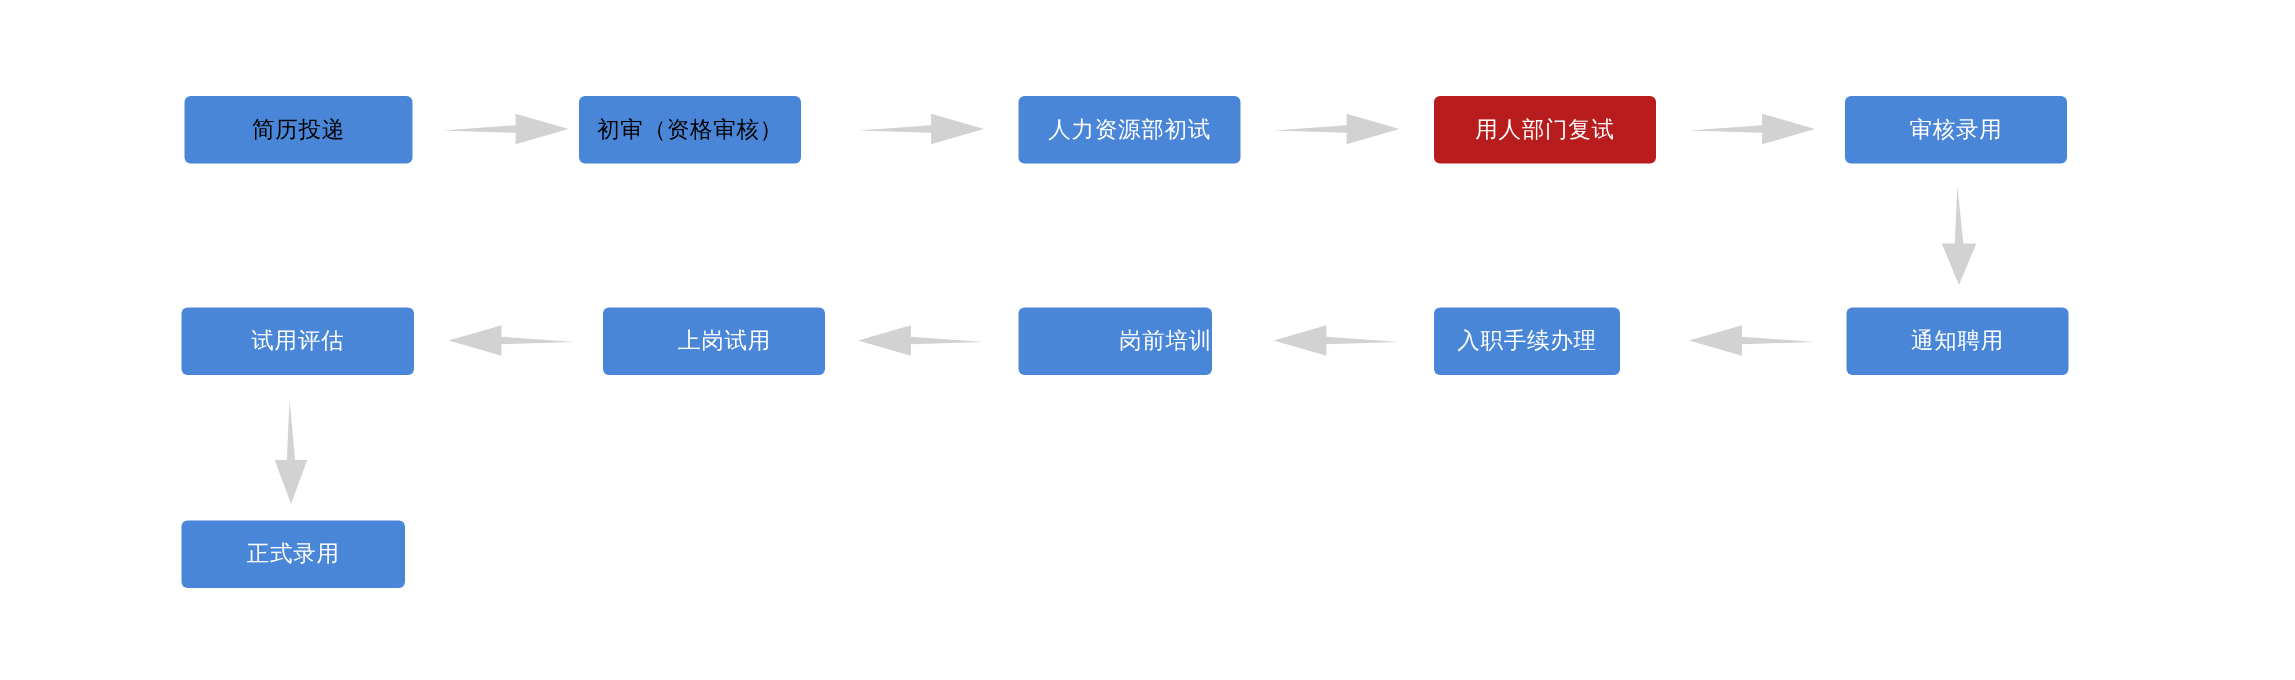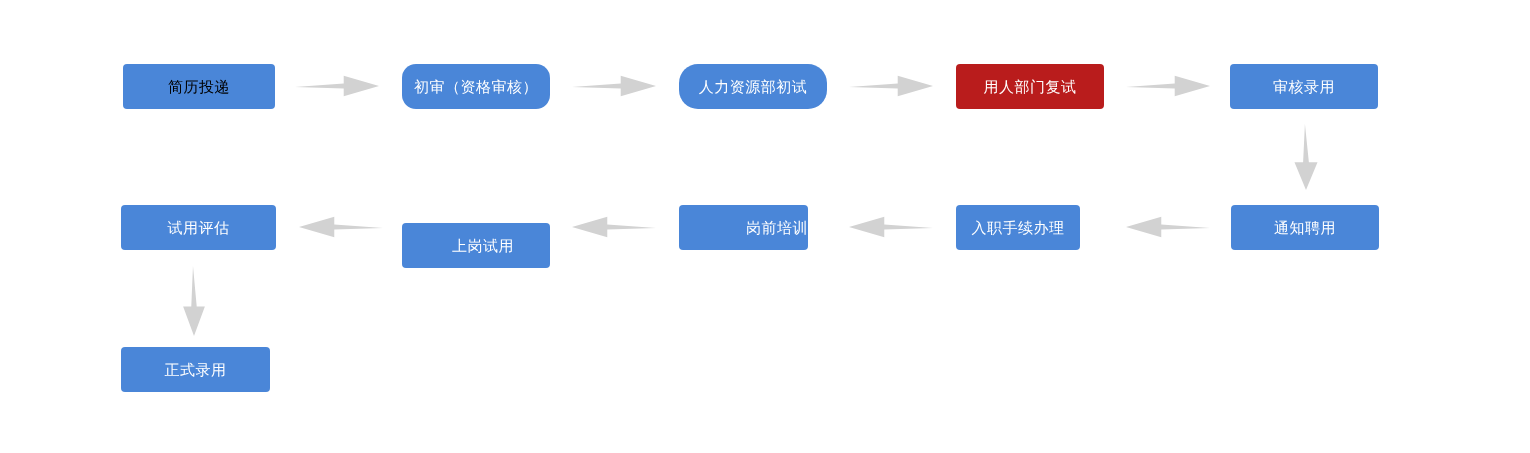--- a/index.html
+++ b/index.html
@@ -94,42 +94,42 @@
       </svg>
     </div>
     <div class="arrow" style="left: 177px; top: 266px; width: 34px; height: 70px;">
       <svg width="34" height="70" viewBox="0 0 100 100" preserveAspectRatio="none">
         <path d="M0,53 L58,42 L58,18 L100,50 L58,82 L58,58 Z" fill="#d2d2d2" transform="rotate(90 50 50)"></path>
       </svg>
     </div>
     <div class="node" style="left: 123px; top: 64px; width: 152px; height: 45px; background: rgb(74, 134, 216); color: #000000;">
       <span class="node-label">简历投递</span>
     </div>
-    <div class="node" style="left: 402px; top: 64px; width: 148px; height: 45px; background: rgb(74, 134, 216); color: #ffffff; border-radius: 14px;">
+    <div class="node" style="left: 386px; top: 64px; width: 148px; height: 45px; background: rgb(74, 134, 216); color: #000000;">
       <span class="node-label">初审（资格审核）</span>
     </div>
-    <div class="node" style="left: 679px; top: 64px; width: 148px; height: 45px; background: rgb(74, 134, 216); color: rgb(255, 255, 255); border-radius: 19px;">
+    <div class="node" style="left: 679px; top: 64px; width: 148px; height: 45px; background: rgb(74, 134, 216); color: rgb(255, 255, 255);">
       <span class="node-label">人力资源部初试</span>
     </div>
     <div class="node" style="left: 956px; top: 64px; width: 148px; height: 45px; background: #b91c1c; color: rgb(255, 255, 255);">
       <span class="node-label">用人部门复试</span>
     </div>
     <div class="node" style="left: 1231px; top: 205px; width: 148px; height: 45px; background: rgb(74, 134, 216); color: rgb(255, 255, 255);">
       <span class="node-label">通知聘用</span>
     </div>
     <div class="node" style="left: 1230px; top: 64px; width: 148px; height: 45px; background: rgb(74, 134, 216); color: rgb(255, 255, 255);">
       <span class="node-label">审核录用</span>
     </div>
     <div class="node" style="left: 956px; top: 205px; width: 124px; height: 45px; background: rgb(74, 134, 216); color: rgb(255, 255, 255);">
       <span class="node-label">入职手续办理</span>
     </div>
     <div class="node" style="left: 679px; top: 205px; width: 129px; height: 45px; background: rgb(74, 134, 216); color: rgb(255, 255, 255); justify-content: flex-end;">
       <span class="node-label">岗前培训</span>
     </div>
-    <div class="node" style="left: 402px; top: 223px; width: 148px; height: 45px; background: rgb(74, 134, 216); color: rgb(255, 255, 255); padding-left: 14px;">
+    <div class="node" style="left: 402px; top: 205px; width: 148px; height: 45px; background: rgb(74, 134, 216); color: rgb(255, 255, 255); padding-left: 14px;">
       <span class="node-label">上岗试用</span>
     </div>
     <div class="node" style="left: 121px; top: 205px; width: 155px; height: 45px; background: rgb(74, 134, 216); color: rgb(255, 255, 255);">
       <span class="node-label">试用评估</span>
     </div>
     <div class="node" style="left: 121px; top: 347px; width: 149px; height: 45px; background: rgb(74, 134, 216); color: rgb(255, 255, 255);">
       <span class="node-label">正式录用</span>
     </div>
   </div>
 

